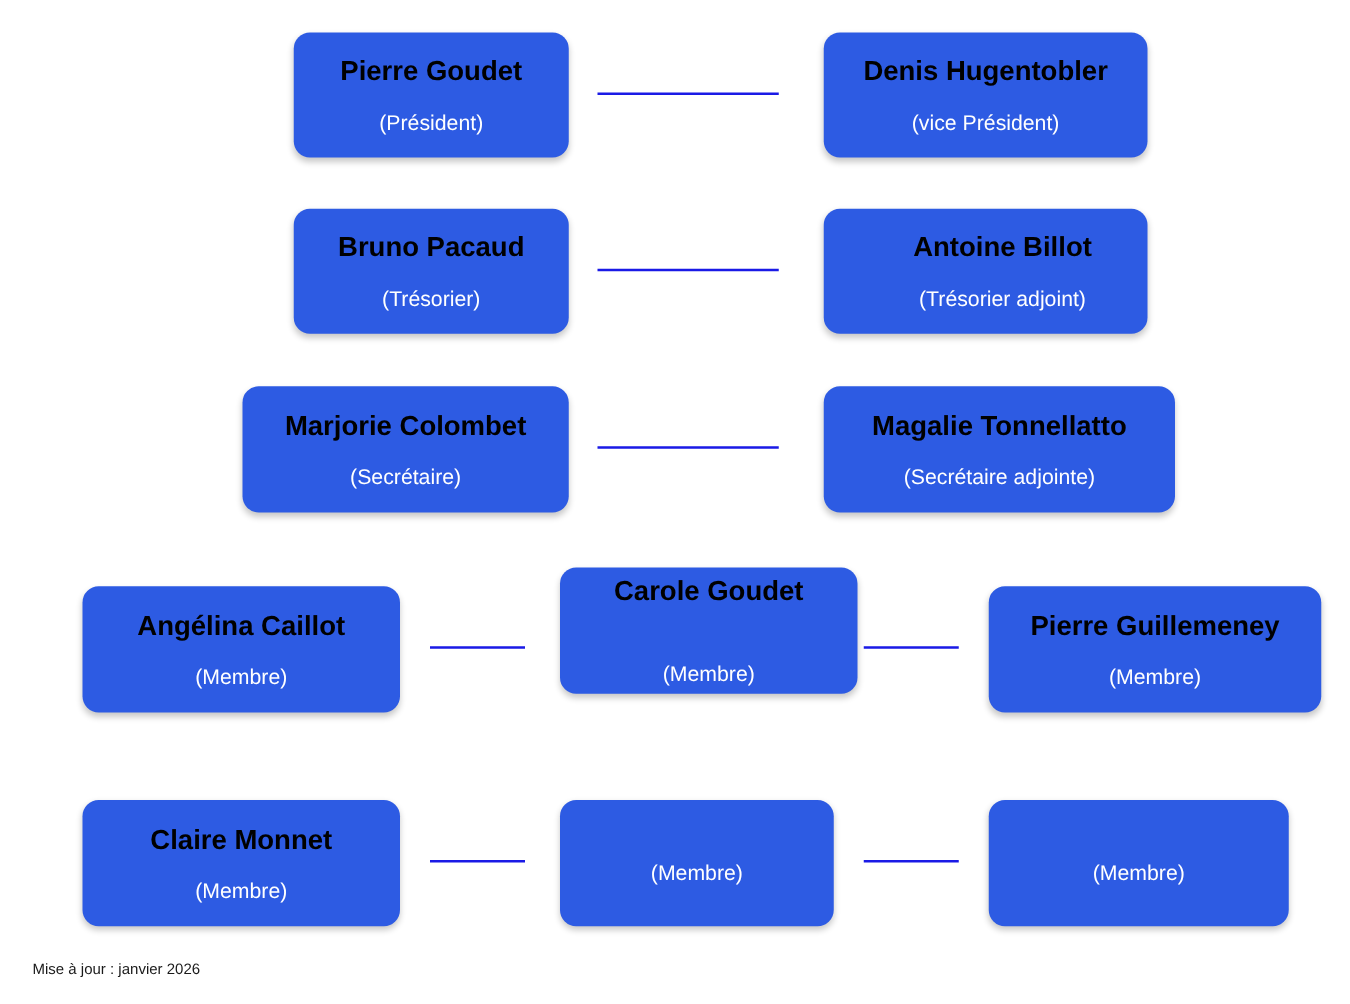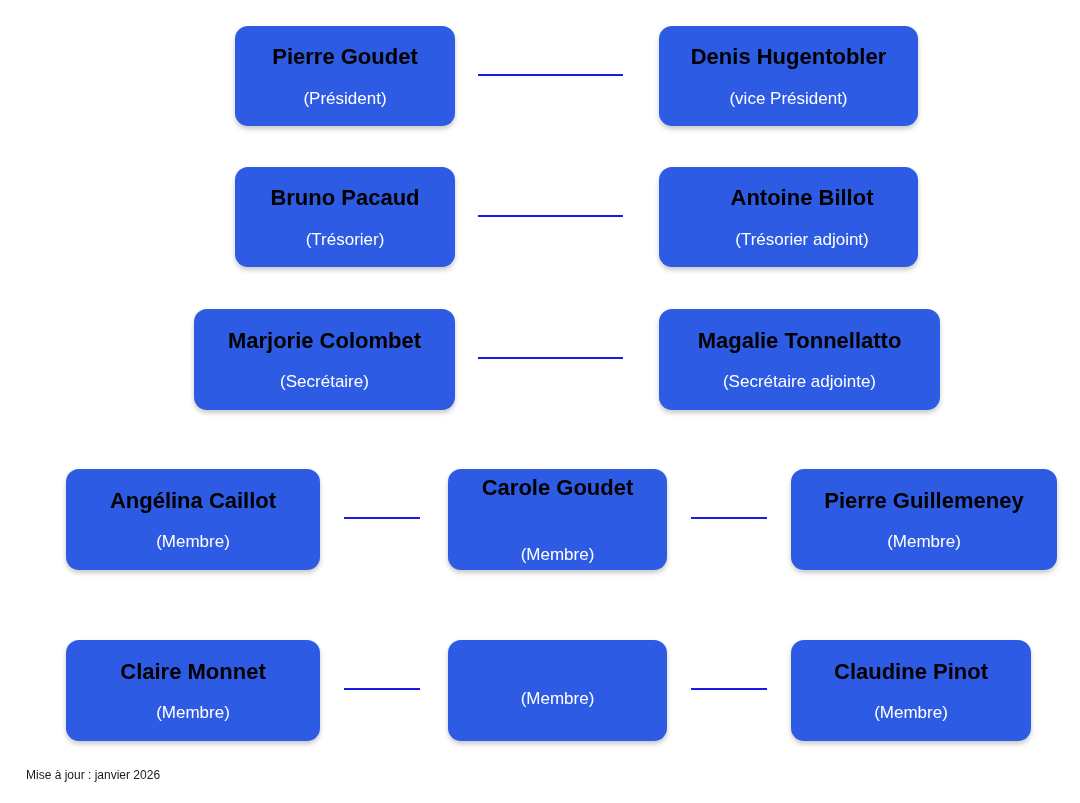--- a/index.html
+++ b/index.html
@@ -103,21 +103,21 @@
     <div class="node-role">(Secrétaire adjointe)</div>
   </div>
 
   <div class="node-box" style="left:66px; top:469px; width:254px; height:101px;">
     <div class="node-name">Angélina Caillot</div>
     <div class="node-role">(Membre)</div>
   </div>
 
   <div class="connector" style="left:344px; top:517px; width:76px;"></div>
 
-  <div class="node-box" style="left:448px; top:469px; width:219px; height:101px;gap:25px;">
+  <div class="node-box" style="left:448px; top:454px; width:238px; height:101px;gap:25px;">
     <div class="node-name">Carole Goudet</div>
     <div class="node-role">(Membre)</div>
   </div>
 
   <div class="connector" style="left:691px; top:517px; width:76px;"></div>
 
   <div class="node-box" style="left:791px; top:469px; width:266px; height:101px;">
     <div class="node-name">Pierre Guillemeney</div>
     <div class="node-role">(Membre)</div>
   </div>
@@ -129,19 +129,18 @@
 
   <div class="connector" style="left:344px; top:688px; width:76px;"></div>
 
   <div class="node-box" style="left:448px; top:640px; width:219px; height:101px;">
     <div class="node-role">(Membre)</div>
   </div>
 
   <div class="connector" style="left:691px; top:688px; width:76px;"></div>
 
   <div class="node-box" style="left:791px; top:640px; width:240px; height:101px;">
-    <div class="node-name">Claudine Pinot</div>
     <div class="node-role">(Membre)</div>
   </div>
 
   <div class="footer-note">Mise à jour : janvier 2026</div>
 
 </div>
 
 </body></html>

